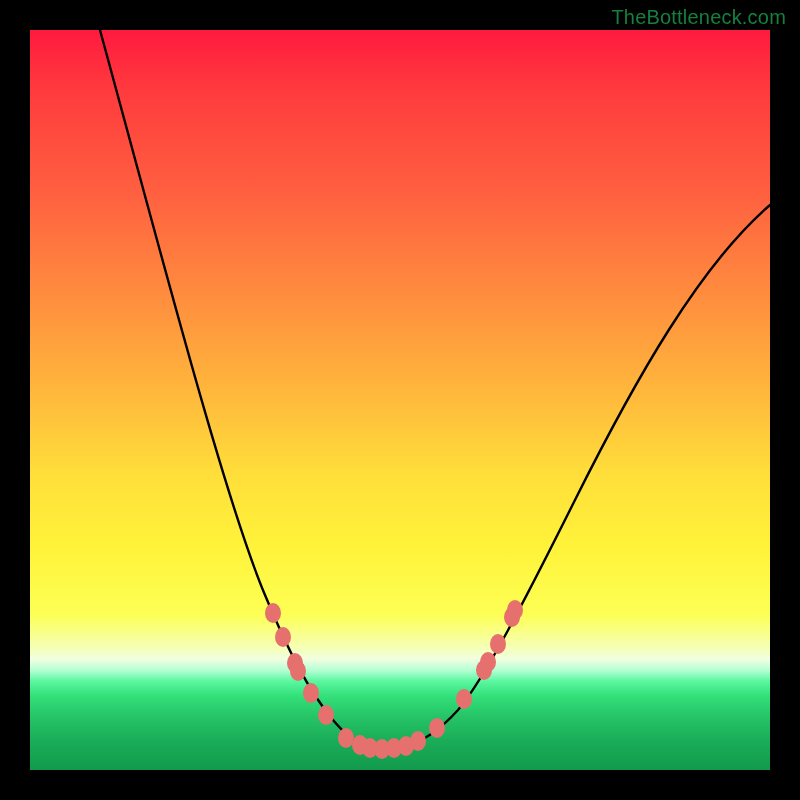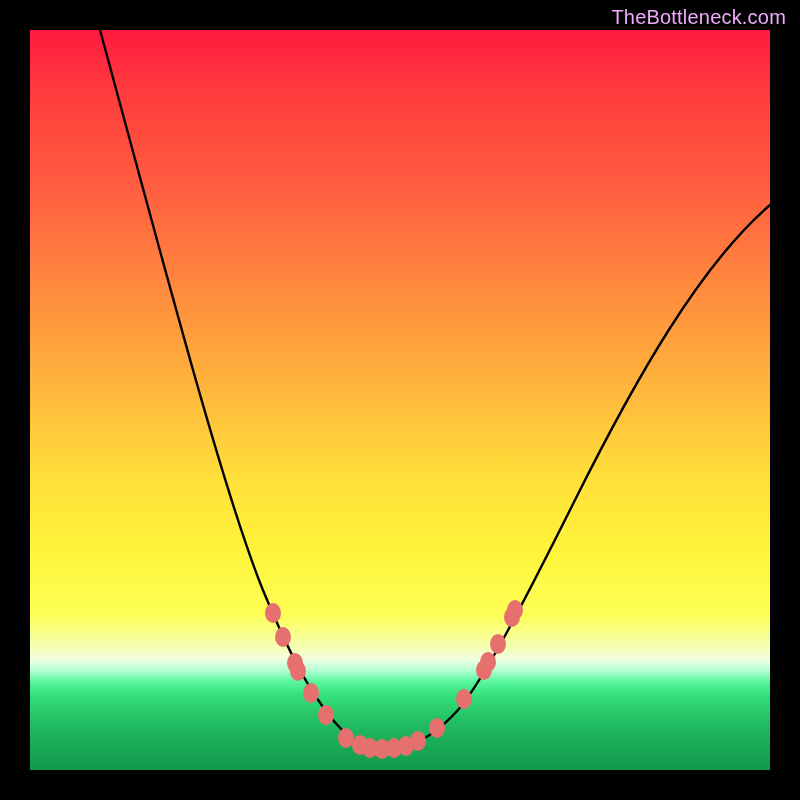--- a/index.html
+++ b/index.html
@@ -33,21 +33,21 @@
       #33e07a 90%,
       #25c266 93%,
       #1aad58 96%,
       #129a4c 100%
     );
   }
   .watermark {
     position: absolute;
     top: 6px;
     right: 14px;
-    color: #f0abfc;
+    color: #15803d;
     font-size: 20px;
     letter-spacing: 0.2px;
     font-weight: 500;
     user-select: none;
   }
   svg.plot {
     position: absolute;
     left: 30px;
     top: 30px;
     width: 740px;

